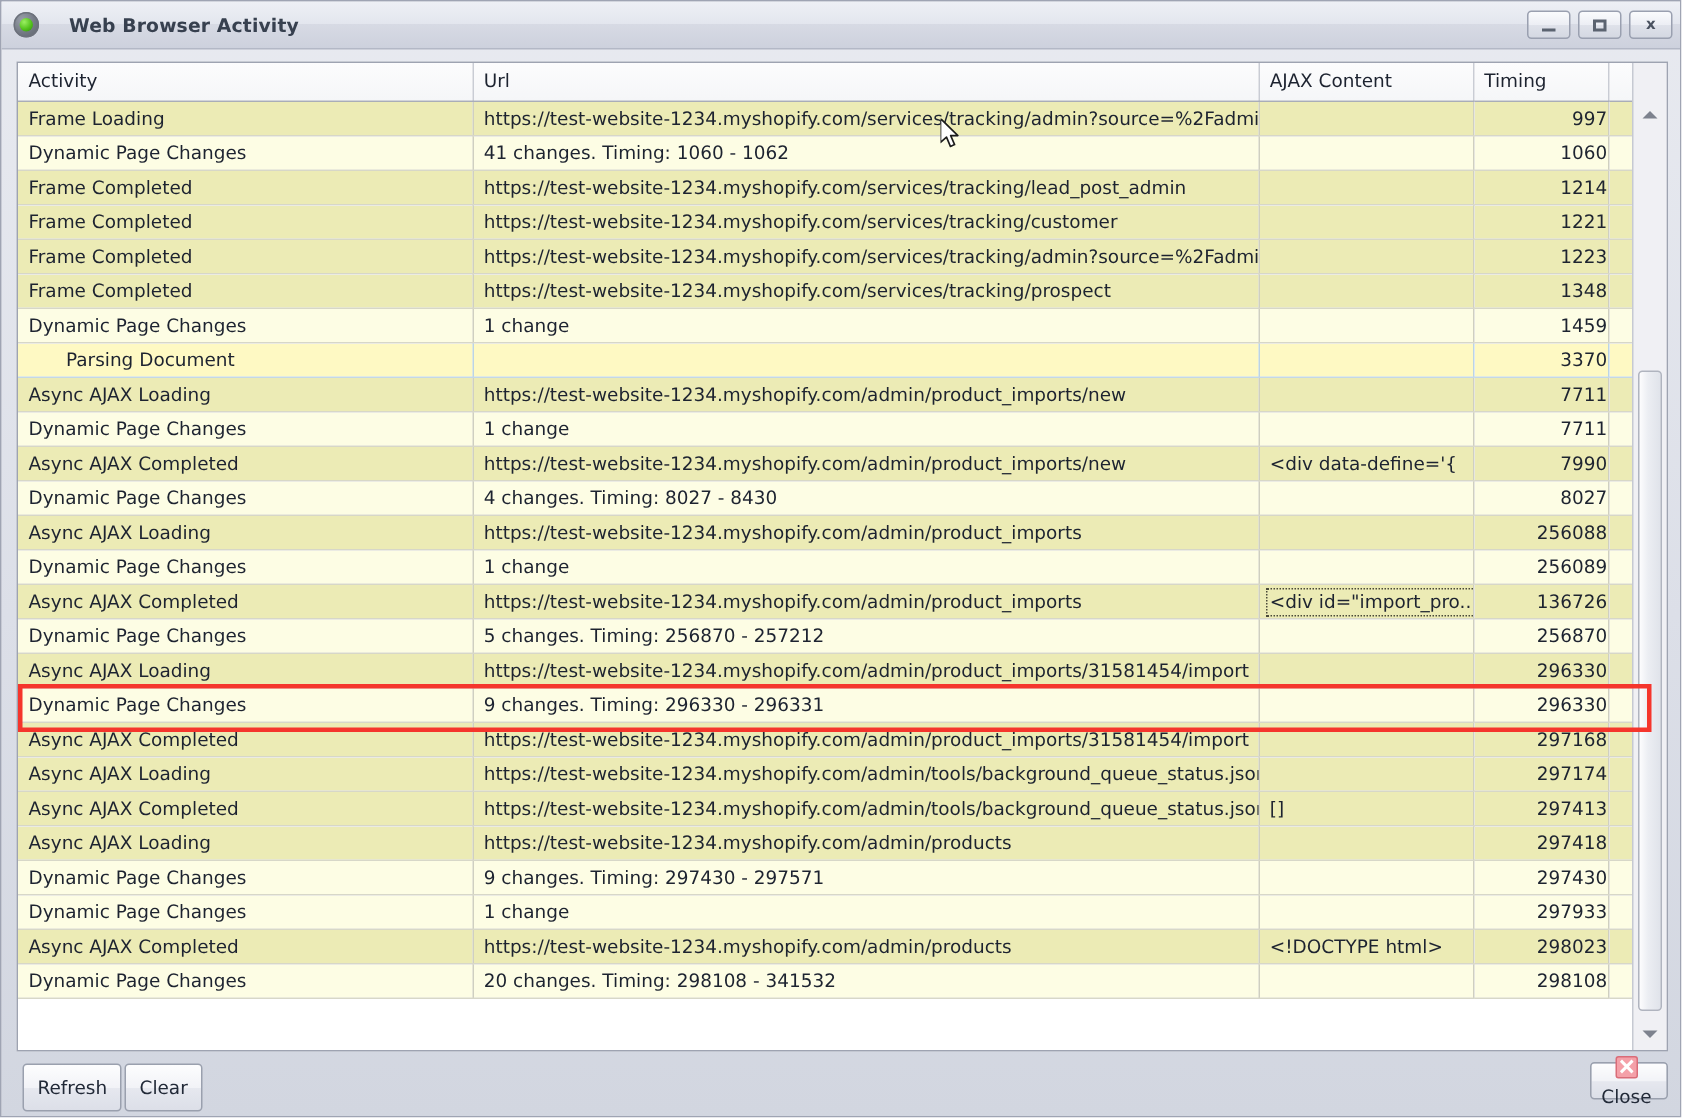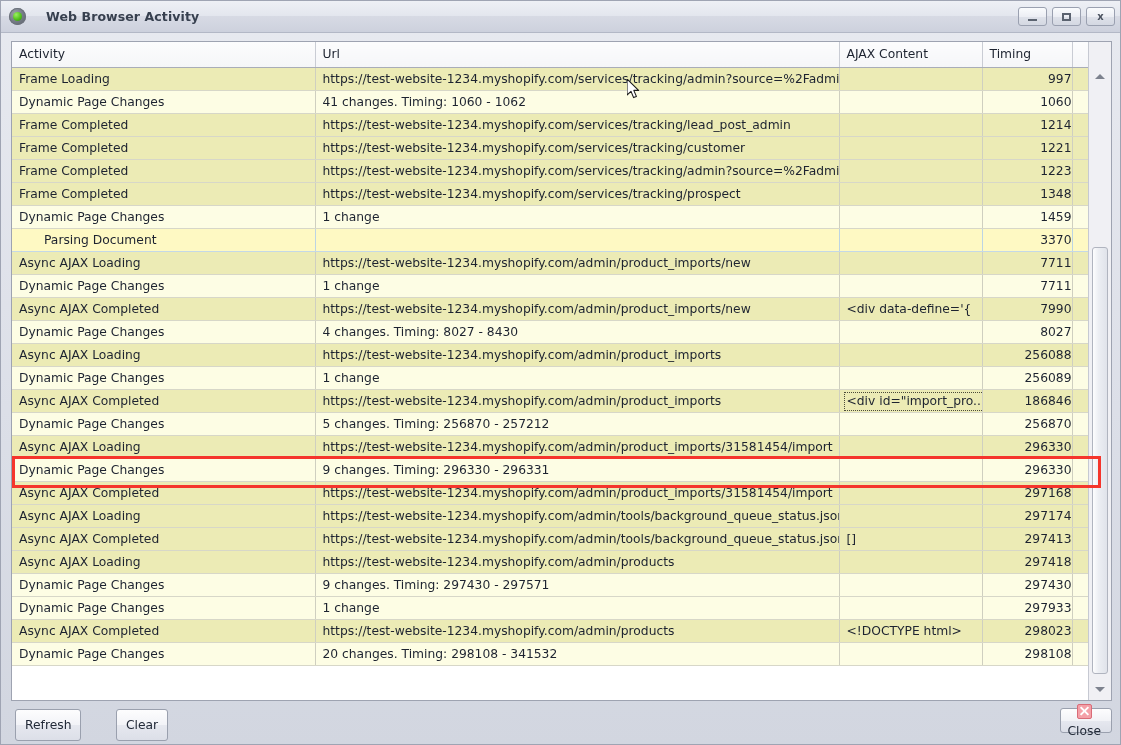--- a/index.html
+++ b/index.html
@@ -220,21 +220,21 @@
     font-size: 12.3px;
     color: #222a38;
     display: flex;
     align-items: center;
     justify-content: center;
     gap: 5px;
     padding: 15px 9px;
     font-family: "DejaVu Sans", "Liberation Sans", sans-serif;
   }
   #btn-refresh { left: 14px; top: 6px; }
-  #btn-clear { left: 82px; top: 6px; margin-left: 33px; }
+  #btn-clear { left: 82px; top: 6px; }
   #btn-close { right: 10px; top: 5px; padding: 0 10px 0 7px; flex-direction: column; }
   .close-x {
     width: 13px; height: 13px;
     background: #f4a0a8;
     border: 1px solid #d96c78;
     border-radius: 2px;
     position: relative;
     flex: 0 0 auto;
   }
   .close-x::before, .close-x::after {
@@ -405,21 +405,21 @@
               <td>Dynamic Page Changes</td>
               <td>1 change</td>
               <td></td>
               <td class="c-timing">256089</td>
               <td class="c-last"></td>
             </tr>
             <tr class="r-khaki">
               <td>Async AJAX Completed</td>
               <td>https://test-website-1234.myshopify.com/admin/product_imports</td>
               <td><span class="focus-cell">&lt;div id="import_pro...</span></td>
-              <td class="c-timing">186846</td>
+              <td class="c-timing">136726</td>
               <td class="c-last"></td>
             </tr>
             <tr class="r-cream">
               <td>Dynamic Page Changes</td>
               <td>5 changes. Timing: 256870 - 257212</td>
               <td></td>
               <td class="c-timing">256870</td>
               <td class="c-last"></td>
             </tr>
             <tr class="r-khaki">

